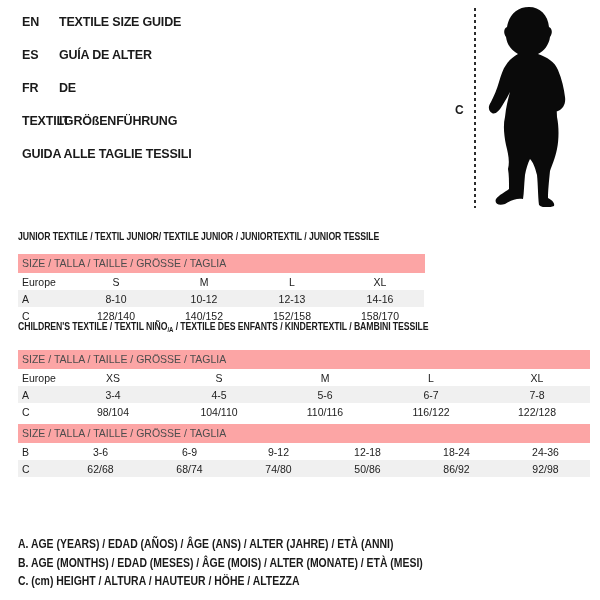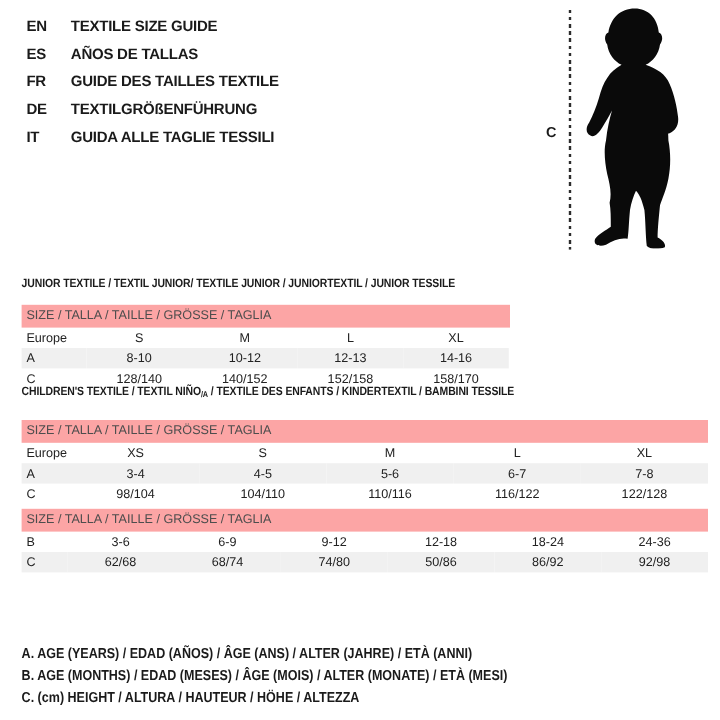--- a/index.html
+++ b/index.html
@@ -11,21 +11,21 @@
     position: relative;
     overflow: hidden;
   }
   .abs { position: absolute; }
 
   
   .langs {
     left: 22px; top: 13px;
     display: grid;
     grid-template-columns: 37px auto;
-    row-gap: 4px;
+    row-gap: 14px;
     font-weight: 700;
     font-size: 12.5px;
     line-height: 19px;
     letter-spacing: -0.2px;
     white-space: nowrap;
   }
 
   
   .dash-line {
     left: 474px; top: 8px;
@@ -85,23 +85,22 @@
     transform-origin: 0 50%;
   }
 </style>
 </head>
 <body>
 
 <div class="abs langs">
   <span>EN</span>
   <span>TEXTILE SIZE GUIDE</span>
   <span>ES</span>
-  <span>AÑOS DE TALLAS</span>
+  <span>GUÍA DE ALTER</span>
   <span>FR</span>
-  <span>GUIDE DES TAILLES TEXTILE</span>
   <span>DE</span>
   <span>TEXTILGRÖßENFÜHRUNG</span>
   <span>IT</span>
   <span>GUIDA ALLE TAGLIE TESSILI</span>
 </div>
 
 <div class="abs dash-line"></div>
 <div class="abs c-marker">C</div>
 <svg class="abs baby-svg" width="86" height="202" viewBox="0 0 84 202" xmlns="http://www.w3.org/2000/svg">
   <path fill="#0a0a0a" d="

